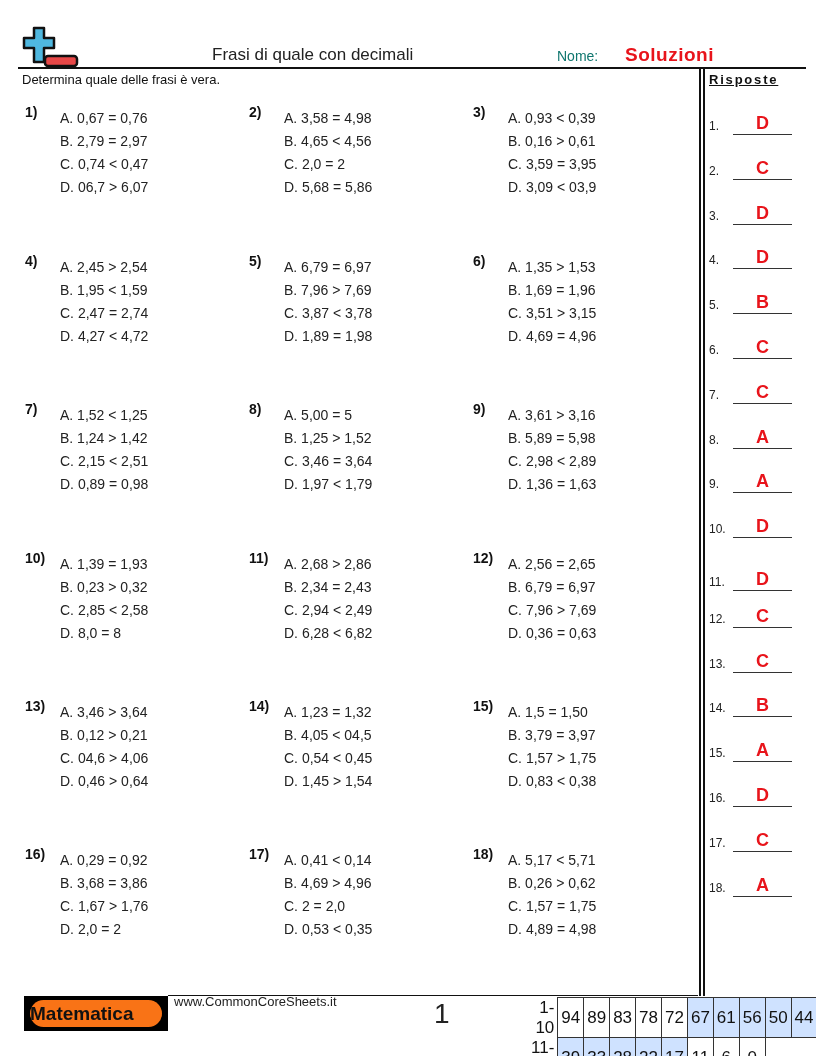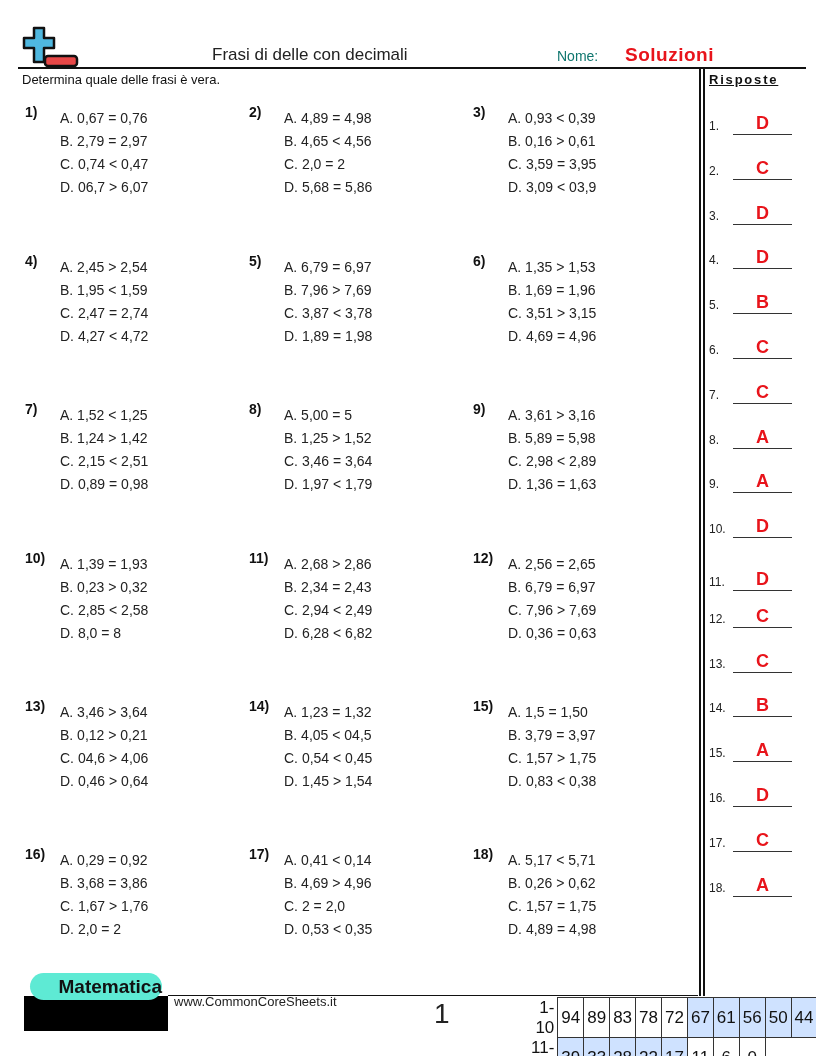--- a/index.html
+++ b/index.html
@@ -16,37 +16,37 @@
   .q { position: absolute; font-size: 14px; }
   .q-num { position: absolute; left: 0; top: -5px; font-weight: bold; font-size: 14px; }
   .q-opts { position: absolute; left: 35px; top: 0; }
   .q-opt { height: 23px; line-height: 18px; white-space: nowrap; color: #222; }
   .ans-row { position: absolute; left: 709px; width: 90px; height: 30px; }
   .ans-num { position: absolute; left: 0; bottom: 2px; font-size: 12px; color: #222; }
   .ans-line { position: absolute; left: 24px; bottom: 0; width: 59px; height: 1px; background: #333; }
   .ans-val { position: absolute; left: 24px; width: 59px; text-align: center; bottom: 1px; font-size: 18px; font-weight: bold; color: #e8141b; }
   .footer-line { position: absolute; left: 168px; top: 995px; width: 530px; height: 1px; background: #111; }
   .footer-badge { position: absolute; left: 24px; top: 996px; width: 144px; height: 35px; background: #000; }
-  .footer-pill { position: absolute; left: 30px; top: 973px; width: 132px; height: 27px; background: #5eead4; border-radius: 14px; text-align: right; font-weight: bold; font-size: 19px; line-height: 27px; color: #111; }
+  .footer-pill { position: absolute; left: 30px; top: 1000px; width: 132px; height: 27px; background: #f97316; border-radius: 14px; text-align: left; font-weight: bold; font-size: 19px; line-height: 27px; color: #111; }
   .footer-site { position: absolute; left: 174px; top: 994px; font-size: 13px; color: #222; }
   .footer-page { position: absolute; left: 434px; top: 998px; font-size: 28px; color: #222; }
   .score { position: absolute; left: 528px; top: 997px; border-collapse: collapse; font-size: 17px; }
   .score td { border: 1px solid #333; height: 16px; text-align: center; padding: 0 3px; }
   .score td.lbl { border: none; text-align: right; padding-right: 3px; }
   .score td.hl { background: #cfe2ff; }
   .score td.empty { border: none; }
 </style>
 </head>
 <body>
 
 <svg class="logo" viewBox="0 0 58 42">
   <path d="M12 2 h10 v10 h10 v10 h-10 v14 h-10 v-14 h-10 v-10 h10 z" fill="#4fb8e0" stroke="#111" stroke-width="2.5" stroke-linejoin="round"></path>
   <rect x="23" y="30" width="32" height="10" rx="3" fill="#e84848" stroke="#111" stroke-width="2.5"></rect>
 </svg>
-<div class="title">Frasi di delle con decimali</div>
+<div class="title">Frasi di quale con decimali</div>
 <div class="name-label">Nome:</div>
 <div class="name-value">Soluzioni</div>
 <div class="header-line"></div>
 <div class="instructions">Determina quale delle frasi è vera.</div>
 
 <div class="vline1"></div>
 <div class="vline2"></div>
 <div class="answers-title">Risposte</div>
 
 <div id="questions">
@@ -55,21 +55,21 @@
       <div class="q-opts">
         <div class="q-opt">A. 0,67 = 0,76</div>
         <div class="q-opt">B. 2,79 = 2,97</div>
         <div class="q-opt">C. 0,74 &lt; 0,47</div>
         <div class="q-opt">D. 06,7 &gt; 6,07</div>
       </div>
     </div>
     <div class="q" style="left: 249px; top: 109px;">
       <span class="q-num">2)</span>
       <div class="q-opts">
-        <div class="q-opt">A. 4,89 = 4,98</div>
+        <div class="q-opt">A. 3,58 = 4,98</div>
         <div class="q-opt">B. 4,65 &lt; 4,56</div>
         <div class="q-opt">C. 2,0 = 2</div>
         <div class="q-opt">D. 5,68 = 5,86</div>
       </div>
     </div>
     <div class="q" style="left: 473px; top: 109px;">
       <span class="q-num">3)</span>
       <div class="q-opts">
         <div class="q-opt">A. 0,93 &lt; 0,39</div>
         <div class="q-opt">B. 0,16 &gt; 0,61</div>

